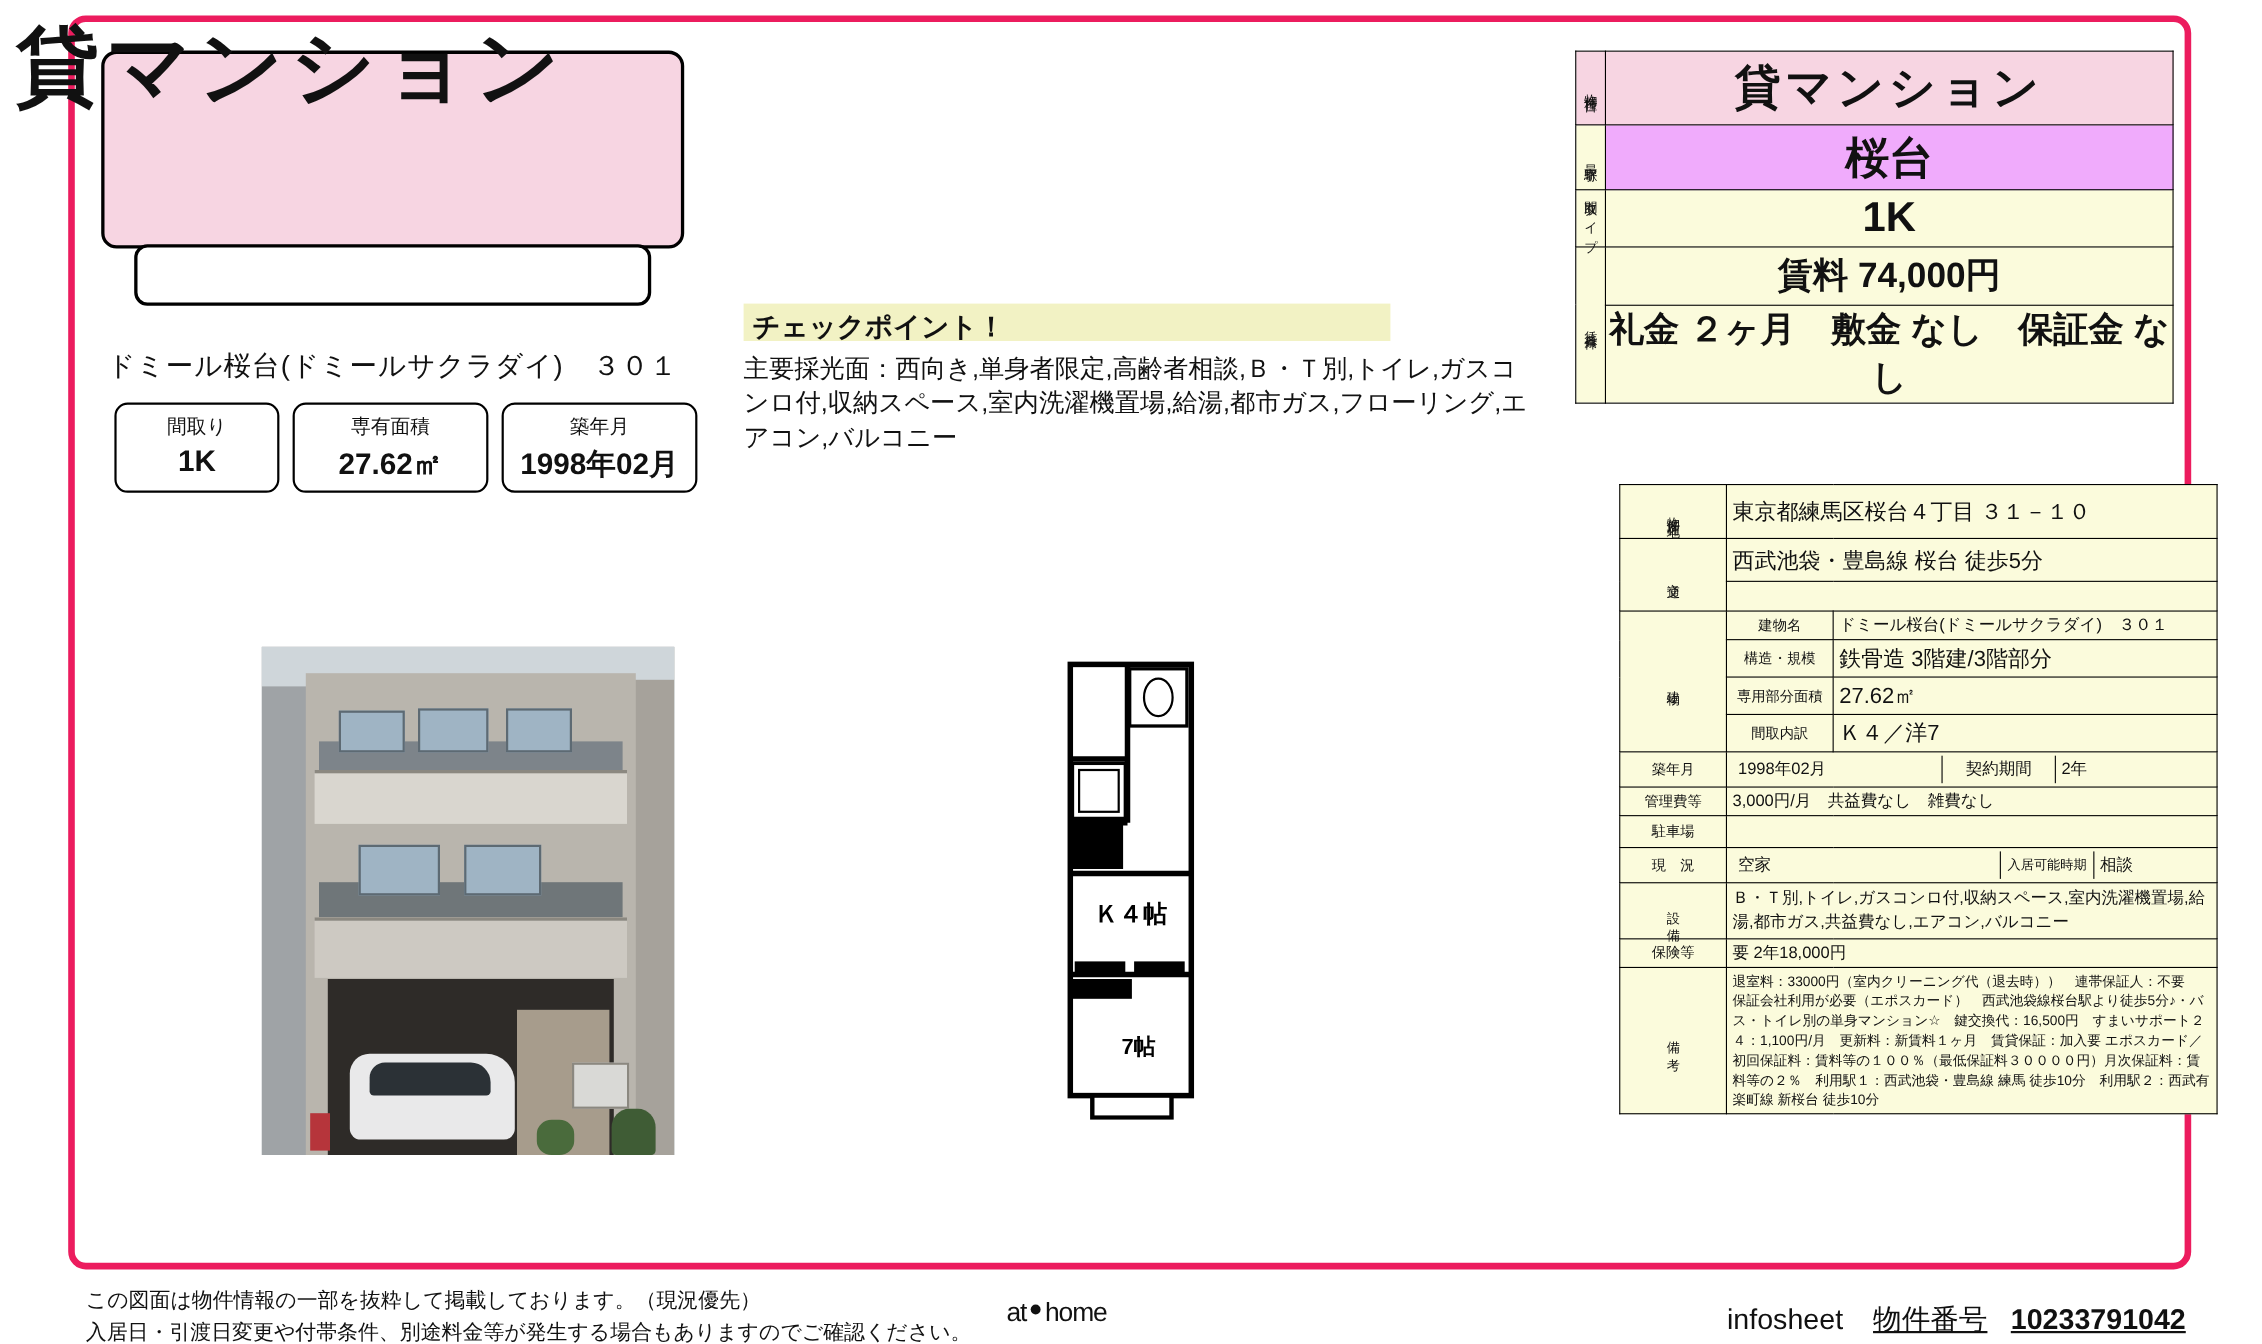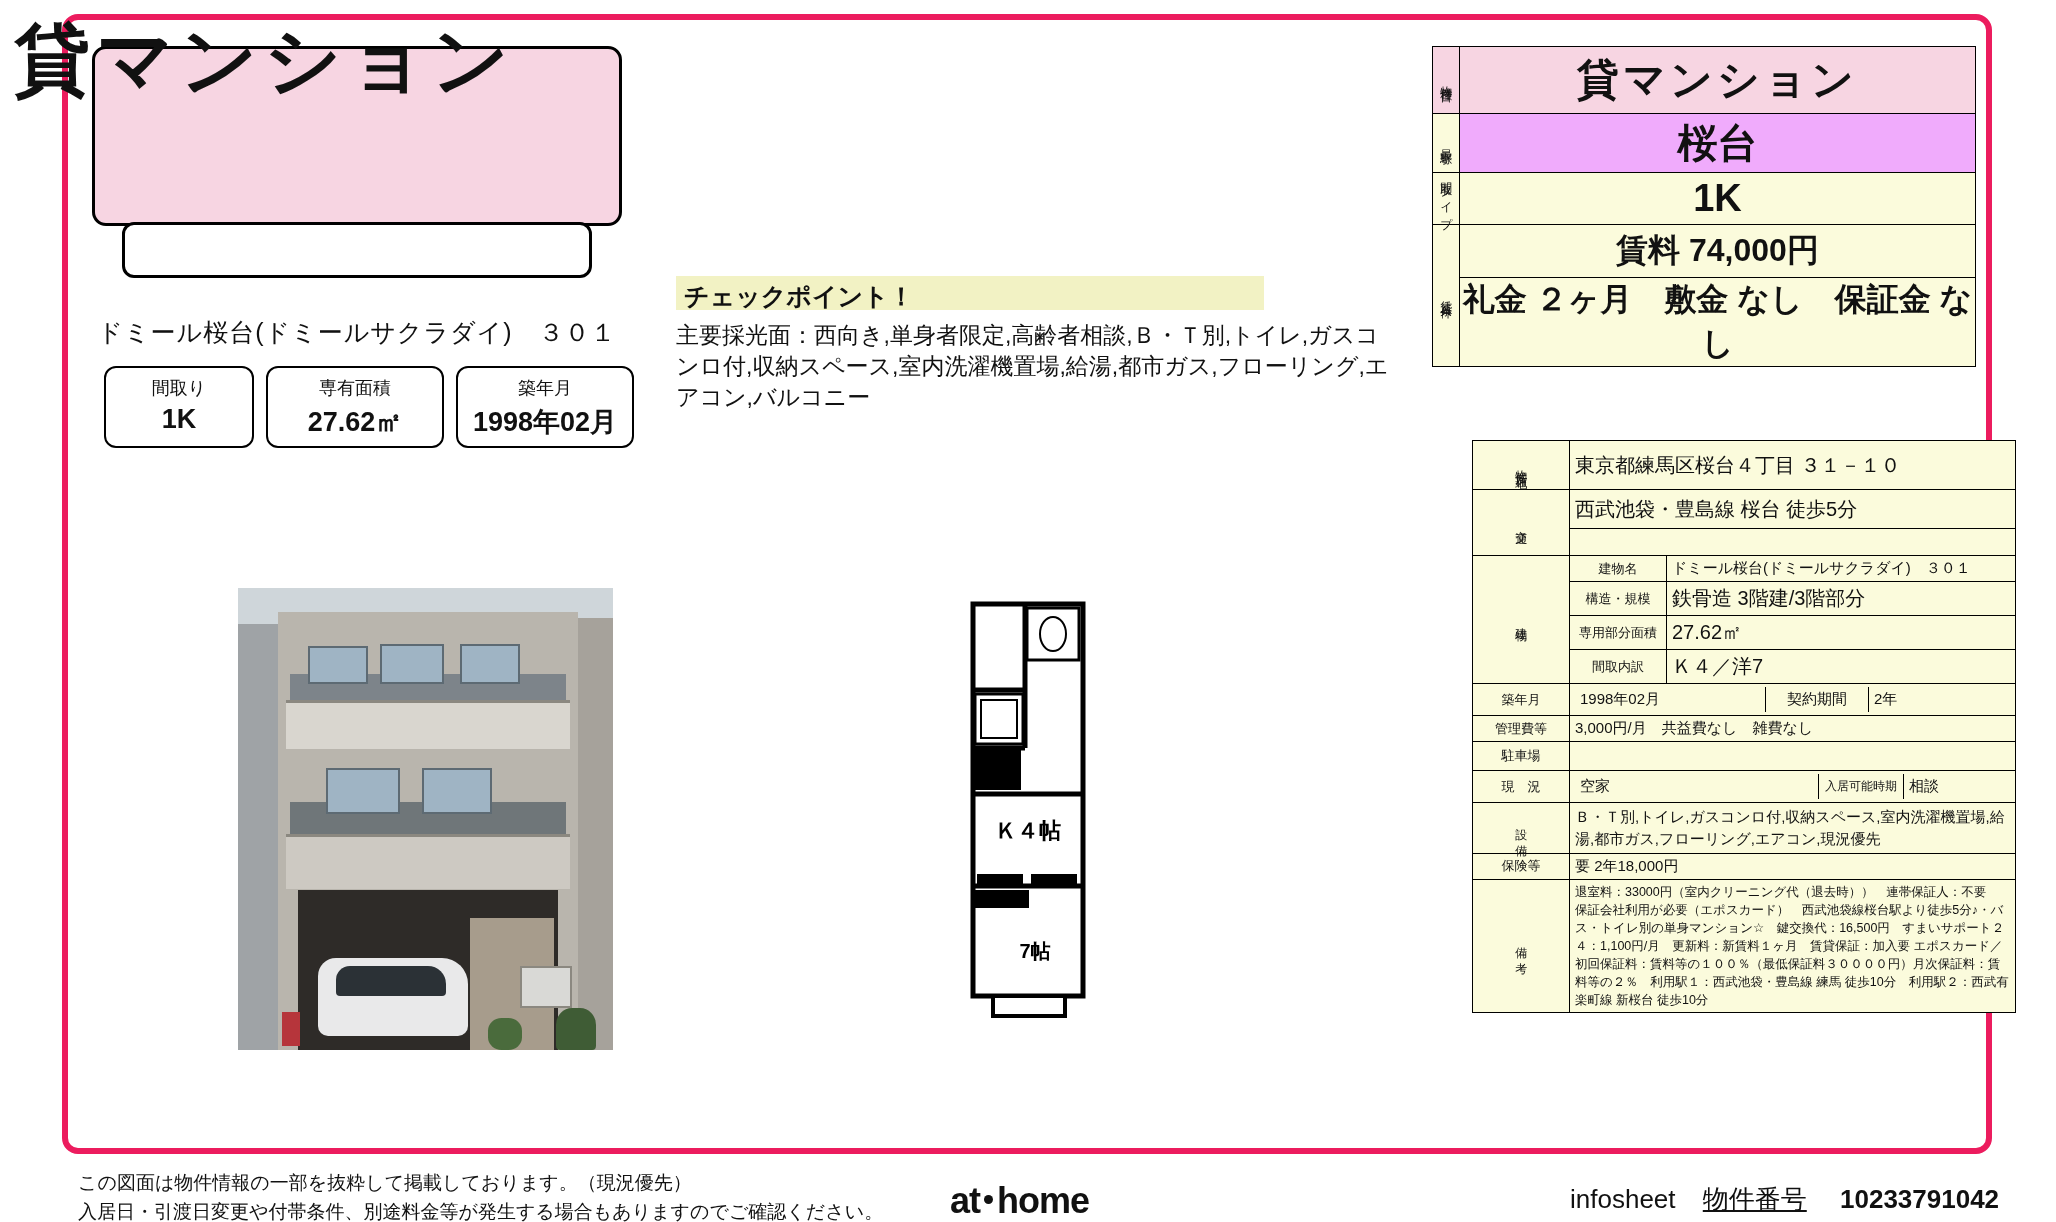--- a/index.html
+++ b/index.html
@@ -59,24 +59,24 @@
   
   .rt2{position:absolute;left:1432px;top:440px;width:544px;margin-left:40px;}
   .rt2 table{border-collapse:collapse;width:544px;background:#fbfbdc;}
   .rt2 td{border:1px solid #000;font-size:15px;padding:3px 5px;vertical-align:middle;}
   .rt2 td.v{width:24px;font-size:12px;text-align:center;writing-mode:vertical-rl;letter-spacing:2px;line-height:1.05;padding:4px 1px;}
   .rt2 td.k{width:86px;font-size:13px;text-align:center;}
   .rt2 .mid{font-size:20px;}
   .rt2 .rem{font-size:12.5px;line-height:1.45;}
   
   .foot-l{position:absolute;left:78px;top:1168px;font-size:19px;line-height:1.55;}
-  .athome{position:absolute;left:950px;top:1180px;font-size:36px;font-weight:bold;letter-spacing:-1px;}
+  .athome{position:absolute;left:915px;top:1180px;font-size:24px;font-weight:normal;letter-spacing:-1px;}
   .dot{display:inline-block;width:9px;height:9px;background:#111;border-radius:50%;vertical-align:middle;margin:0 4px 8px 4px;}
   .foot-r{position:absolute;left:1570px;top:1182px;font-size:26px;}
-  .foot-r .no{font-weight:bold;margin-left:26px;}
+  .foot-r .no{font-weight:bold;text-decoration:underline;margin-left:14px;}
   .u{text-decoration:underline;}
 </style>
 </head>
 <body>
 
 <div class="sheet">
   <div class="frame"></div>
 
   <div class="title-box"></div>
   <div class="title-text">貸マンション</div>
@@ -247,21 +247,21 @@
               <td style="border:0">空家</td>
               <td style="border:0;border-left:1px solid #000;width:74px;text-align:center;font-size:12px">入居可能時期</td>
               <td style="border:0;border-left:1px solid #000;width:96px">相談</td>
             </tr>
           </tbody>
               </table>
         </td>
       </tr>
       <tr>
         <td class="v">設　備</td>
-        <td colspan="2" class="rem" style="font-size:15px;line-height:1.45">Ｂ・Ｔ別,トイレ,ガスコンロ付,収納スペース,室内洗濯機置場,給湯,都市ガス,フローリング,エアコン,現況優先</td>
+        <td colspan="2" class="rem" style="font-size:15px;line-height:1.45">Ｂ・Ｔ別,トイレ,ガスコンロ付,収納スペース,室内洗濯機置場,給湯,都市ガス,共益費なし,エアコン,バルコニー</td>
       </tr>
       <tr>
         <td class="k">保険等</td>
         <td colspan="2">要 2年18,000円</td>
       </tr>
       <tr>
         <td class="v">備　考</td>
         <td colspan="2" class="rem">退室料：33000円（室内クリーニング代（退去時））　連帯保証人：不要　保証会社利用が必要（エポスカード）　西武池袋線桜台駅より徒歩5分♪・バス・トイレ別の単身マンション☆　鍵交換代：16,500円　すまいサポート２４：1,100円/月　更新料：新賃料１ヶ月　賃貸保証：加入要 エポスカード／初回保証料：賃料等の１００％（最低保証料３００００円）月次保証料：賃料等の２％　利用駅１：西武池袋・豊島線 練馬 徒歩10分　利用駅２：西武有楽町線 新桜台 徒歩10分</td>
       </tr>
     </tbody>

